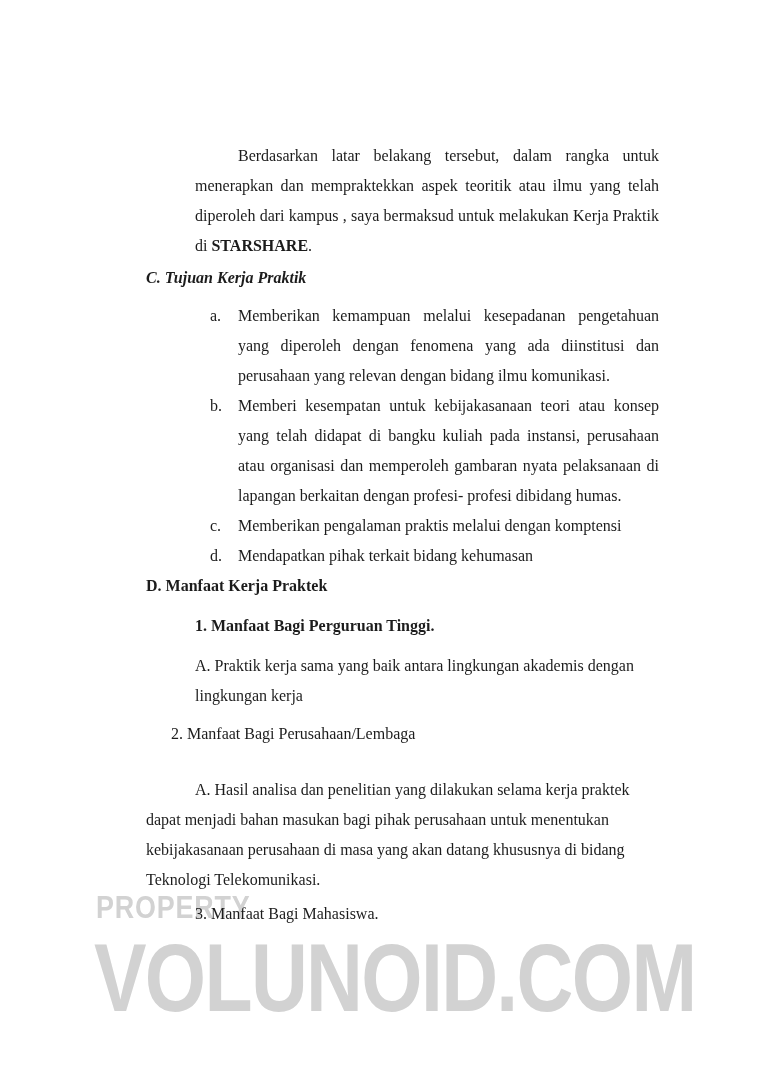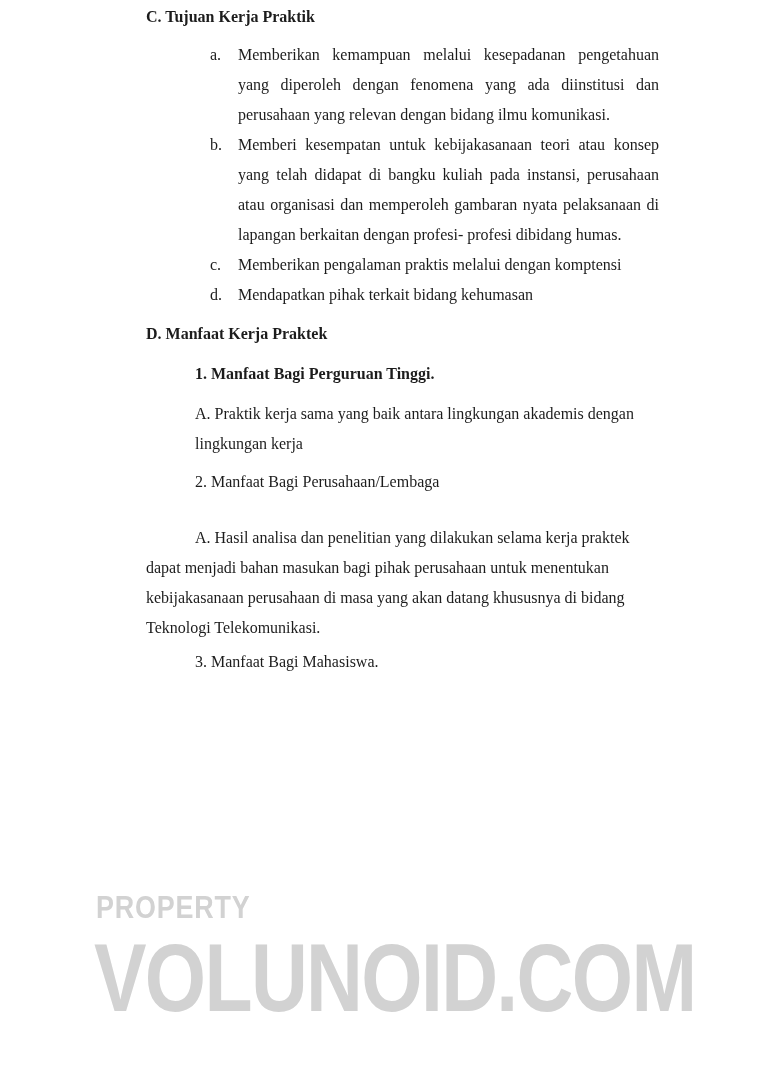--- a/index.html
+++ b/index.html
@@ -49,46 +49,47 @@
     top:0;
     width:513px;
     z-index:1;
   }
   .p-intro {
     margin:141px 0 0 49px;
     text-indent:43px;
     text-align:justify;
   }
   .heading { font-weight:bold; }
-  .heading-c { margin-top:2px; }
-  .heading-d { margin-top:9px; }
+  .heading-c { margin-top:2px;font-style:italic; }
+  .heading-d { margin-top:0; }
 
   .kp-list { margin-top:8px; }
   .kp-item { display:flex; margin-left:64px; }
   .kp-marker { flex:0 0 28px; width:28px; }
   .kp-text { flex:1; text-align:justify;font-family:Liberation Serif, serif; }
 
   .p-num1 { margin:10px 0 0 49px;font-weight:bold; }
   .p-a1   { margin:10px 0 0 49px; }
-  .p-num2 { margin:8px 0 0 49px; }
+  .p-num2 { margin:8px 0 0 25px; }
   .p-a2   { margin:26px 0 0 0; text-indent:49px; }
   .p-num3 { margin:4px 0 16px 49px; }
 
   p, div { margin-bottom:0; }
 </style>
 </head>
 <body>
 
 <div class="page">
 
   <div class="watermark wm-small">PROPERTY</div>
   <div class="watermark wm-large">VOLUNOID.COM</div>
 
   <div class="content">
 
+    <p class="p-intro"><span>Berdasarkan latar belakang tersebut, dalam rangka untuk menerapkan dan mempraktekkan aspek teoritik atau ilmu yang telah diperoleh dari kampus , saya bermaksud untuk melakukan Kerja Praktik di </span><b>STARSHARE</b><span>.</span></p>
 
     <p class="heading heading-c">C. Tujuan Kerja Praktik</p>
 
     <div class="kp-list">
 
       <div class="kp-item">
         <span class="kp-marker">a.</span>
         <span class="kp-text">Memberikan kemampuan melalui kesepadanan pengetahuan yang diperoleh dengan fenomena yang ada diinstitusi dan perusahaan yang relevan dengan bidang ilmu komunikasi.</span>
       </div>
 

